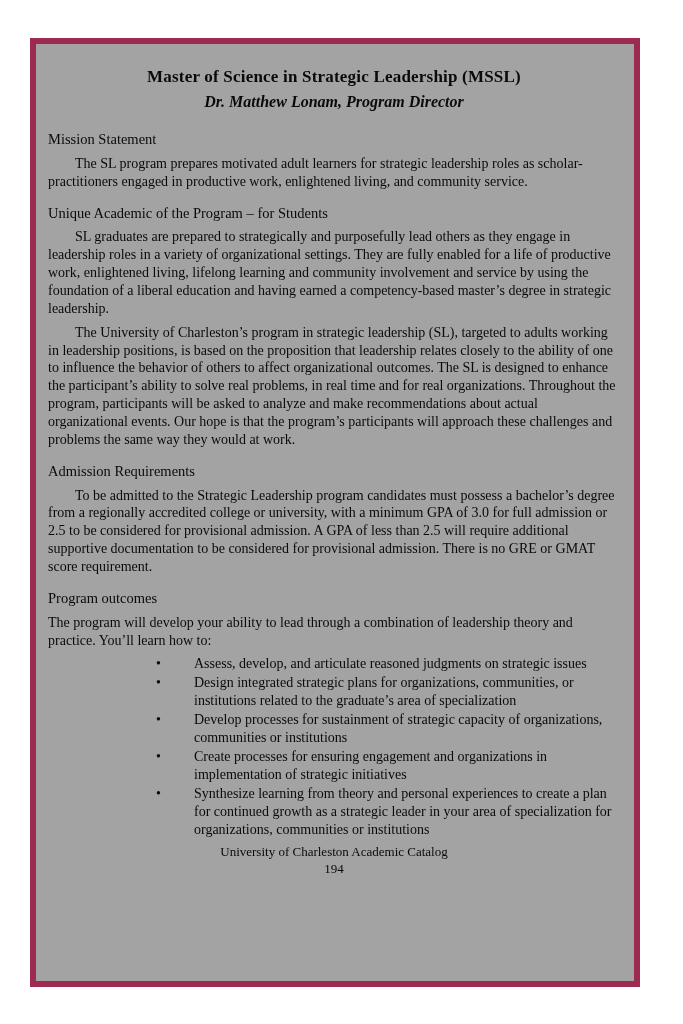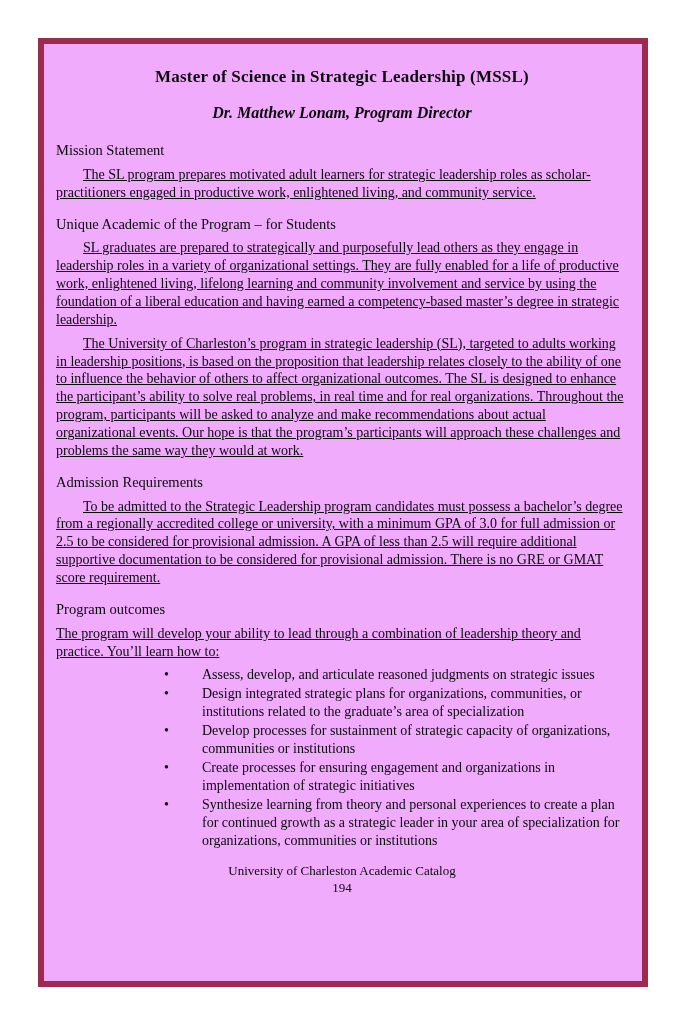--- a/index.html
+++ b/index.html
@@ -10,55 +10,54 @@
   body {
     width: 683px;
     height: 1024px;
     position: relative;
     font-family: "Liberation Serif", "DejaVu Serif", serif;
     color: #0a0a0a;
     overflow: hidden;
   }
   .frame {
     position: absolute;
-    left: 38px;
+    left: 30px;
     top: 38px;
     width: 598px;
     height: 937px;
     border: 6px solid #9d2b50;
-    background: #f0abfc;
+    background: #a3a3a3;
     box-sizing: content-box;
     overflow: hidden;
   }
   .content {
     padding: 22px 14px 0 12px;
     font-size: 14px;
     line-height: 1.28;
   }
   header { text-align: center; margin-bottom: 18px; }
   h1 {
     font-size: 17px;
     font-weight: bold;
     margin: 0 0 2px 0;
     letter-spacing: 0.2px;
   }
   h2 {
     font-size: 16px;
     font-weight: bold;
     font-style: italic;
-    margin: 15px;
+    margin: 4px;
   }
   h3 {
     font-size: 14.5px;
     font-weight: normal;
     margin: 13px 0 6px 0;
   }
   p {
     margin: 0 0 6px 0;
-    text-decoration: underline;
   }
   p.indent { text-indent: 27px; }
   p.no-indent { text-indent: 0; }
   ul.outcomes {
     list-style: none;
     margin: 2px 0 0 0;
     padding: 0 0 0 146px;
   }
   ul.outcomes li {
     position: relative;
@@ -66,21 +65,21 @@
   }
   ul.outcomes li::before {
     content: "\2022";
     position: absolute;
     left: -38px;
     top: 0;
   }
   footer {
     text-align: center;
     font-size: 13px;
-    margin-top: 13px;
+    margin-top: 5px;
     line-height: 1.25;
   }
   footer .page-num { margin-top: 1px; }
 </style>
 </head>
 <body>
 
 <div class="frame">
   <div class="content">
 

